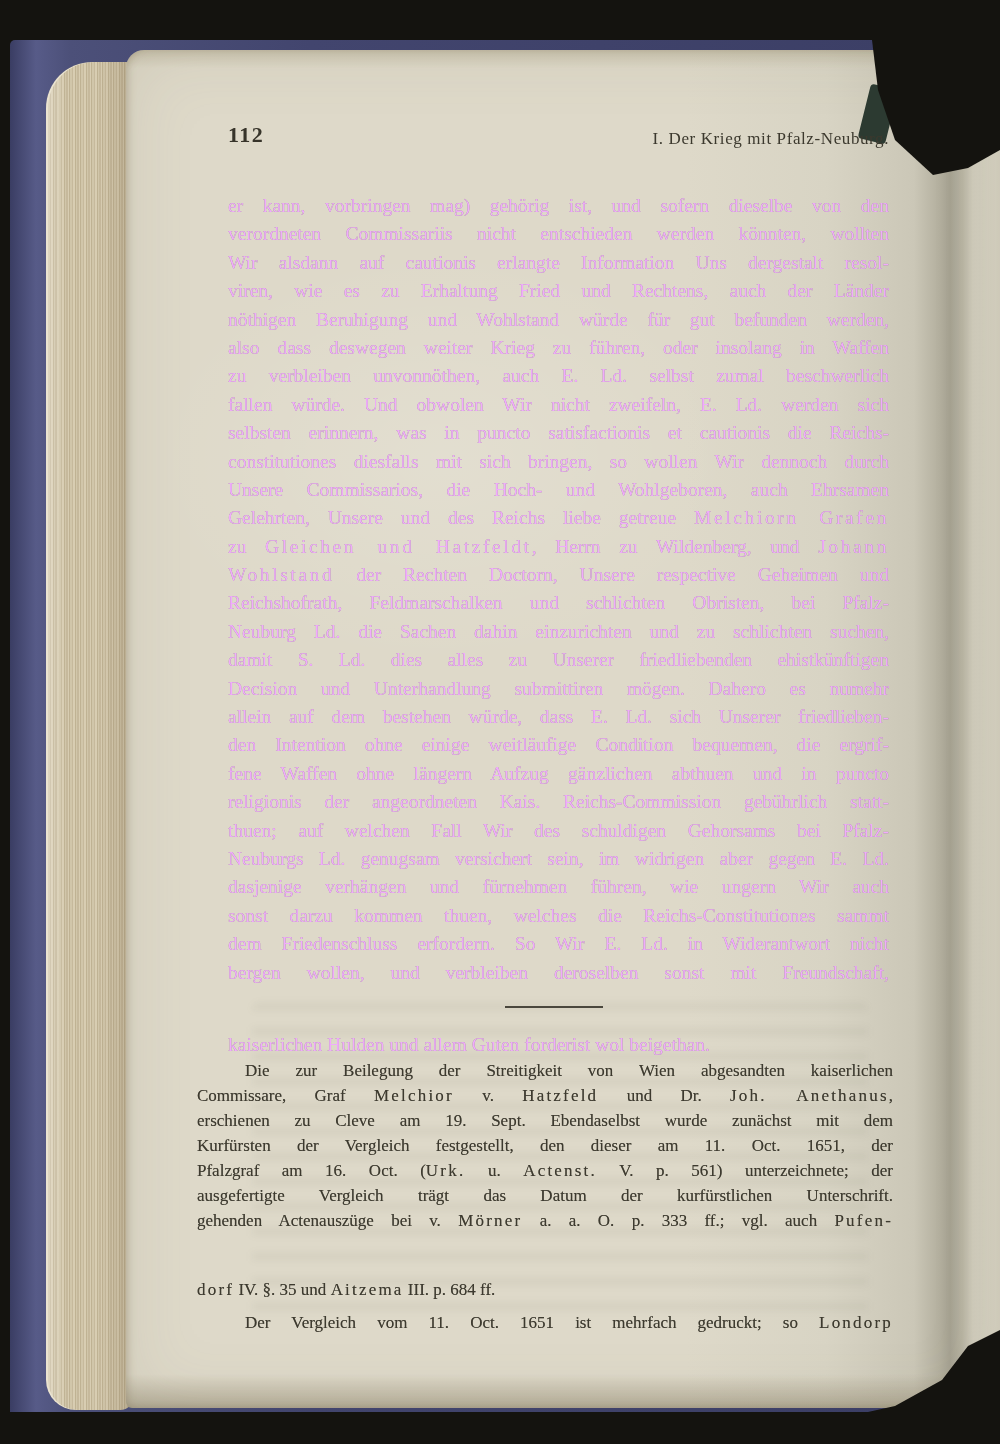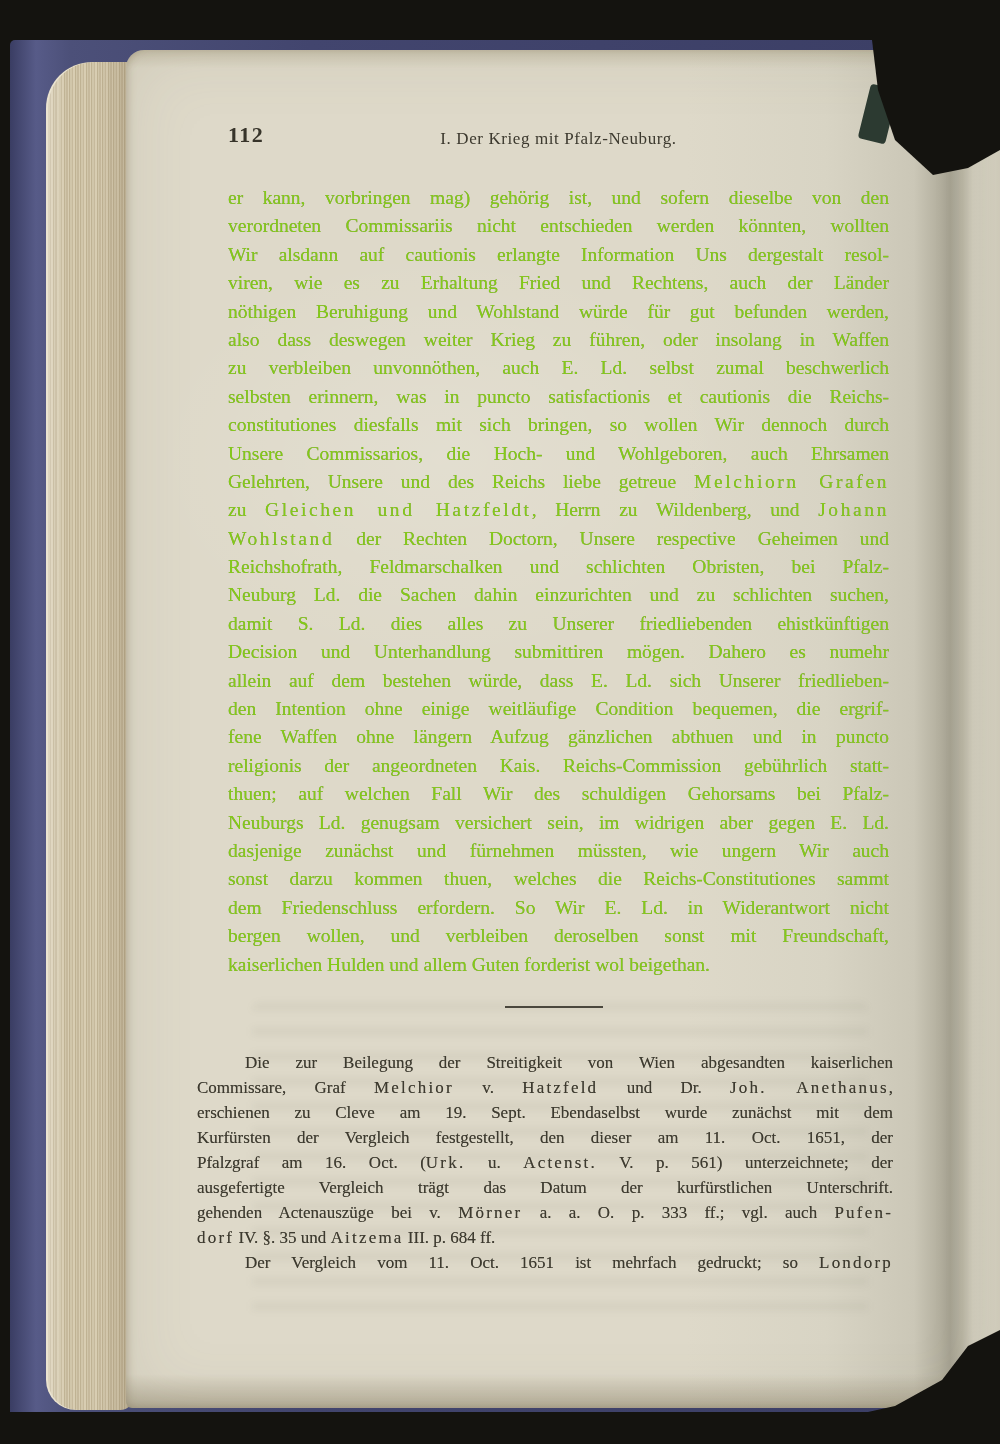--- a/index.html
+++ b/index.html
@@ -52,31 +52,31 @@
     position:absolute;left:252px;top:1002px;width:616px;height:318px;
     background:repeating-linear-gradient(180deg,rgba(100,100,78,.055) 0,rgba(100,100,78,.055) 9px,rgba(0,0,0,0) 9px,rgba(0,0,0,0) 25px);
     filter:blur(3px);border-radius:8px;
   }
   
   .pageno{
     position:absolute;left:228px;top:122px;font-size:22px;font-weight:bold;
     letter-spacing:1.5px;color:#37342a;
   }
   .rhead{
-    position:absolute;left:228px;top:129px;width:661px;text-align:center;
+    position:absolute;left:228px;top:129px;width:661px;text-align:right;
     font-size:17px;letter-spacing:.6px;color:#3c392e;
   }
-  .body-block{position:absolute;left:228px;top:184px;width:661px;color:#84cc16;}
+  .body-block{position:absolute;left:228px;top:192px;width:661px;color:#f0abfc;}
   .body-block .tline{height:28.4px;line-height:28.4px;font-size:19.5px;}
   .foot-block{position:absolute;left:197px;top:1050px;width:696px;color:#3d3a2f;}
   .foot-block .tline{height:25px;line-height:25px;font-size:17px;}
   .tline{text-align:justify;text-align-last:justify;overflow:visible;white-space:normal;
     text-shadow:0 0 .5px rgba(59,56,45,.55);}
-  .tline.end{text-align-last:left;}
-  .tline.ind{text-indent:48px;}
+  .tline.end{text-align-last:left;margin-top:44px;}
+  .tline.ind{text-indent:48px;margin-top:8px;}
   .sperr{letter-spacing:2.6px;}
   .foot-block .sperr{letter-spacing:2.2px;}
   .divider{
     position:absolute;left:505px;top:1006px;width:98px;height:2px;background:#4a473d;
   }
 </style>
 </head>
 <body>
 
 <div class="scene">
@@ -92,37 +92,38 @@
   <div class="rhead">I. Der Krieg mit Pfalz-Neuburg.</div>
 
   <div class="body-block" id="body-block">
       <div class="tline"><span>er kann, vorbringen mag) gehörig ist, und sofern dieselbe von den</span></div>
       <div class="tline"><span>verordneten Commissariis nicht entschieden werden könnten, wollten</span></div>
       <div class="tline"><span>Wir alsdann auf cautionis erlangte Information Uns dergestalt resol-</span></div>
       <div class="tline"><span>viren, wie es zu Erhaltung Fried und Rechtens, auch der Länder</span></div>
       <div class="tline"><span>nöthigen Beruhigung und Wohlstand würde für gut befunden werden,</span></div>
       <div class="tline"><span>also dass deswegen weiter Krieg zu führen, oder insolang in Waffen</span></div>
       <div class="tline"><span>zu verbleiben unvonnöthen, auch E. Ld. selbst zumal beschwerlich</span></div>
+      <div class="tline"><span>fallen würde.  Und obwolen Wir nicht zweifeln, E. Ld. werden sich</span></div>
       <div class="tline"><span>selbsten erinnern, was in puncto satisfactionis et cautionis die Reichs-</span></div>
       <div class="tline"><span>constitutiones diesfalls mit sich bringen, so wollen Wir dennoch durch</span></div>
       <div class="tline"><span>Unsere Commissarios, die Hoch- und Wohlgeboren, auch Ehrsamen</span></div>
       <div class="tline"><span>Gelehrten, Unsere und des Reichs liebe getreue </span><span class="sperr">Melchiorn Grafen</span></div>
       <div class="tline"><span>zu </span><span class="sperr">Gleichen und Hatzfeldt</span><span>, Herrn zu Wildenberg, und </span><span class="sperr">Johann</span></div>
       <div class="tline"><span class="sperr">Wohlstand</span><span> der Rechten Doctorn, Unsere respective Geheimen und</span></div>
       <div class="tline"><span>Reichshofrath, Feldmarschalken und schlichten Obristen, bei Pfalz-</span></div>
       <div class="tline"><span>Neuburg Ld. die Sachen dahin einzurichten und zu schlichten suchen,</span></div>
       <div class="tline"><span>damit S. Ld. dies alles zu Unserer friedliebenden ehistkünftigen</span></div>
       <div class="tline"><span>Decision und Unterhandlung submittiren mögen.  Dahero es numehr</span></div>
       <div class="tline"><span>allein auf dem bestehen würde, dass E. Ld. sich Unserer friedlieben-</span></div>
       <div class="tline"><span>den Intention ohne einige weitläufige Condition bequemen, die ergrif-</span></div>
       <div class="tline"><span>fene Waffen ohne längern Aufzug gänzlichen abthuen und in puncto</span></div>
       <div class="tline"><span>religionis der angeordneten Kais. Reichs-Commission gebührlich statt-</span></div>
       <div class="tline"><span>thuen; auf welchen Fall Wir des schuldigen Gehorsams bei Pfalz-</span></div>
       <div class="tline"><span>Neuburgs Ld. genugsam versichert sein, im widrigen aber gegen E. Ld.</span></div>
-      <div class="tline"><span>dasjenige zunächst und fürnehmen müssten, wie ungern Wir auch</span></div>
+      <div class="tline"><span>dasjenige verhängen und fürnehmen führen, wie ungern Wir auch</span></div>
       <div class="tline"><span>sonst darzu kommen thuen, welches die Reichs-Constitutiones sammt</span></div>
       <div class="tline"><span>dem Friedenschluss erfordern.  So Wir E. Ld. in Widerantwort nicht</span></div>
       <div class="tline"><span>bergen wollen, und verbleiben deroselben sonst mit Freundschaft,</span></div>
       <div class="tline end"><span>kaiserlichen Hulden und allem Guten forderist wol beigethan.</span></div>
     </div>
   <div class="divider"></div>
   <div class="foot-block" id="foot-block">
       <div class="tline ind"><span>Die zur Beilegung der Streitigkeit von Wien abgesandten kaiserlichen</span></div>
       <div class="tline"><span>Commissare, Graf </span><span class="sperr">Melchior</span><span> v. </span><span class="sperr">Hatzfeld</span><span> und Dr. </span><span class="sperr">Joh. Anethanus</span><span>,</span></div>
       <div class="tline"><span>erschienen zu Cleve am 19. Sept.  Ebendaselbst wurde zunächst mit dem</span></div>

